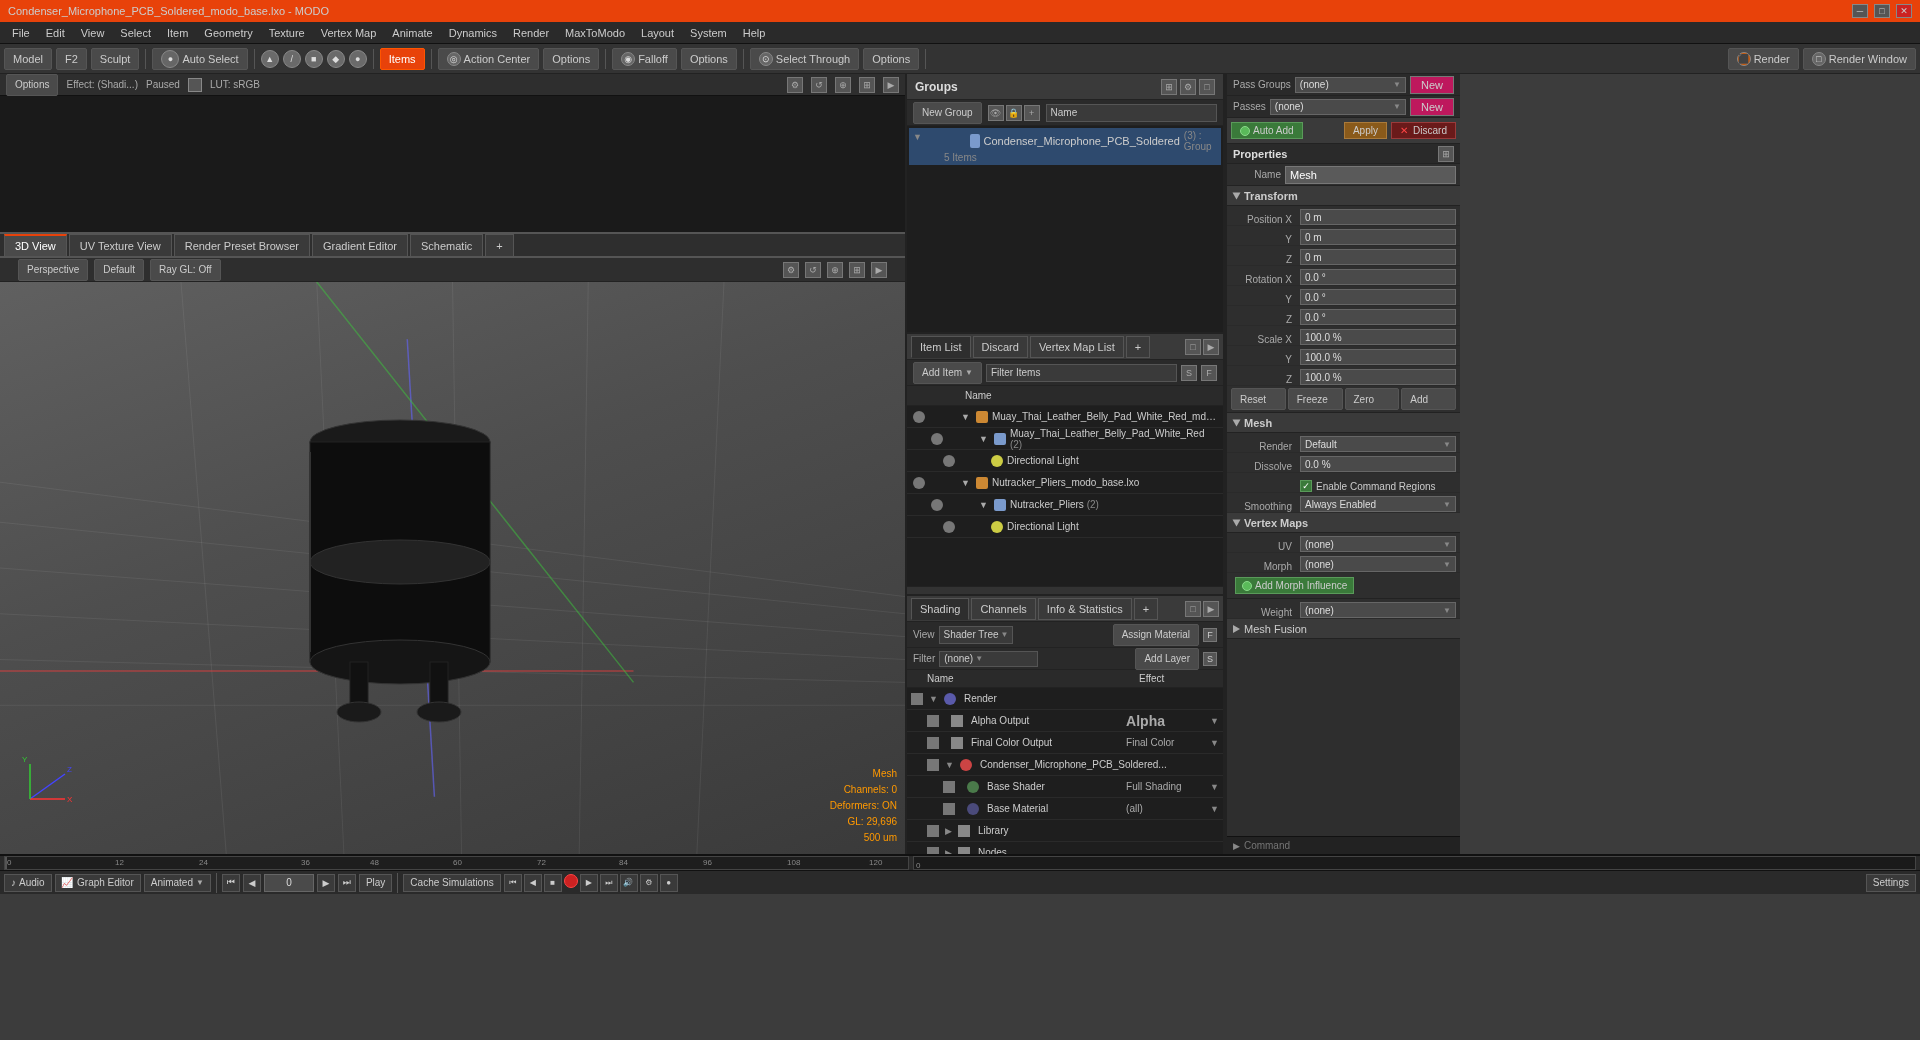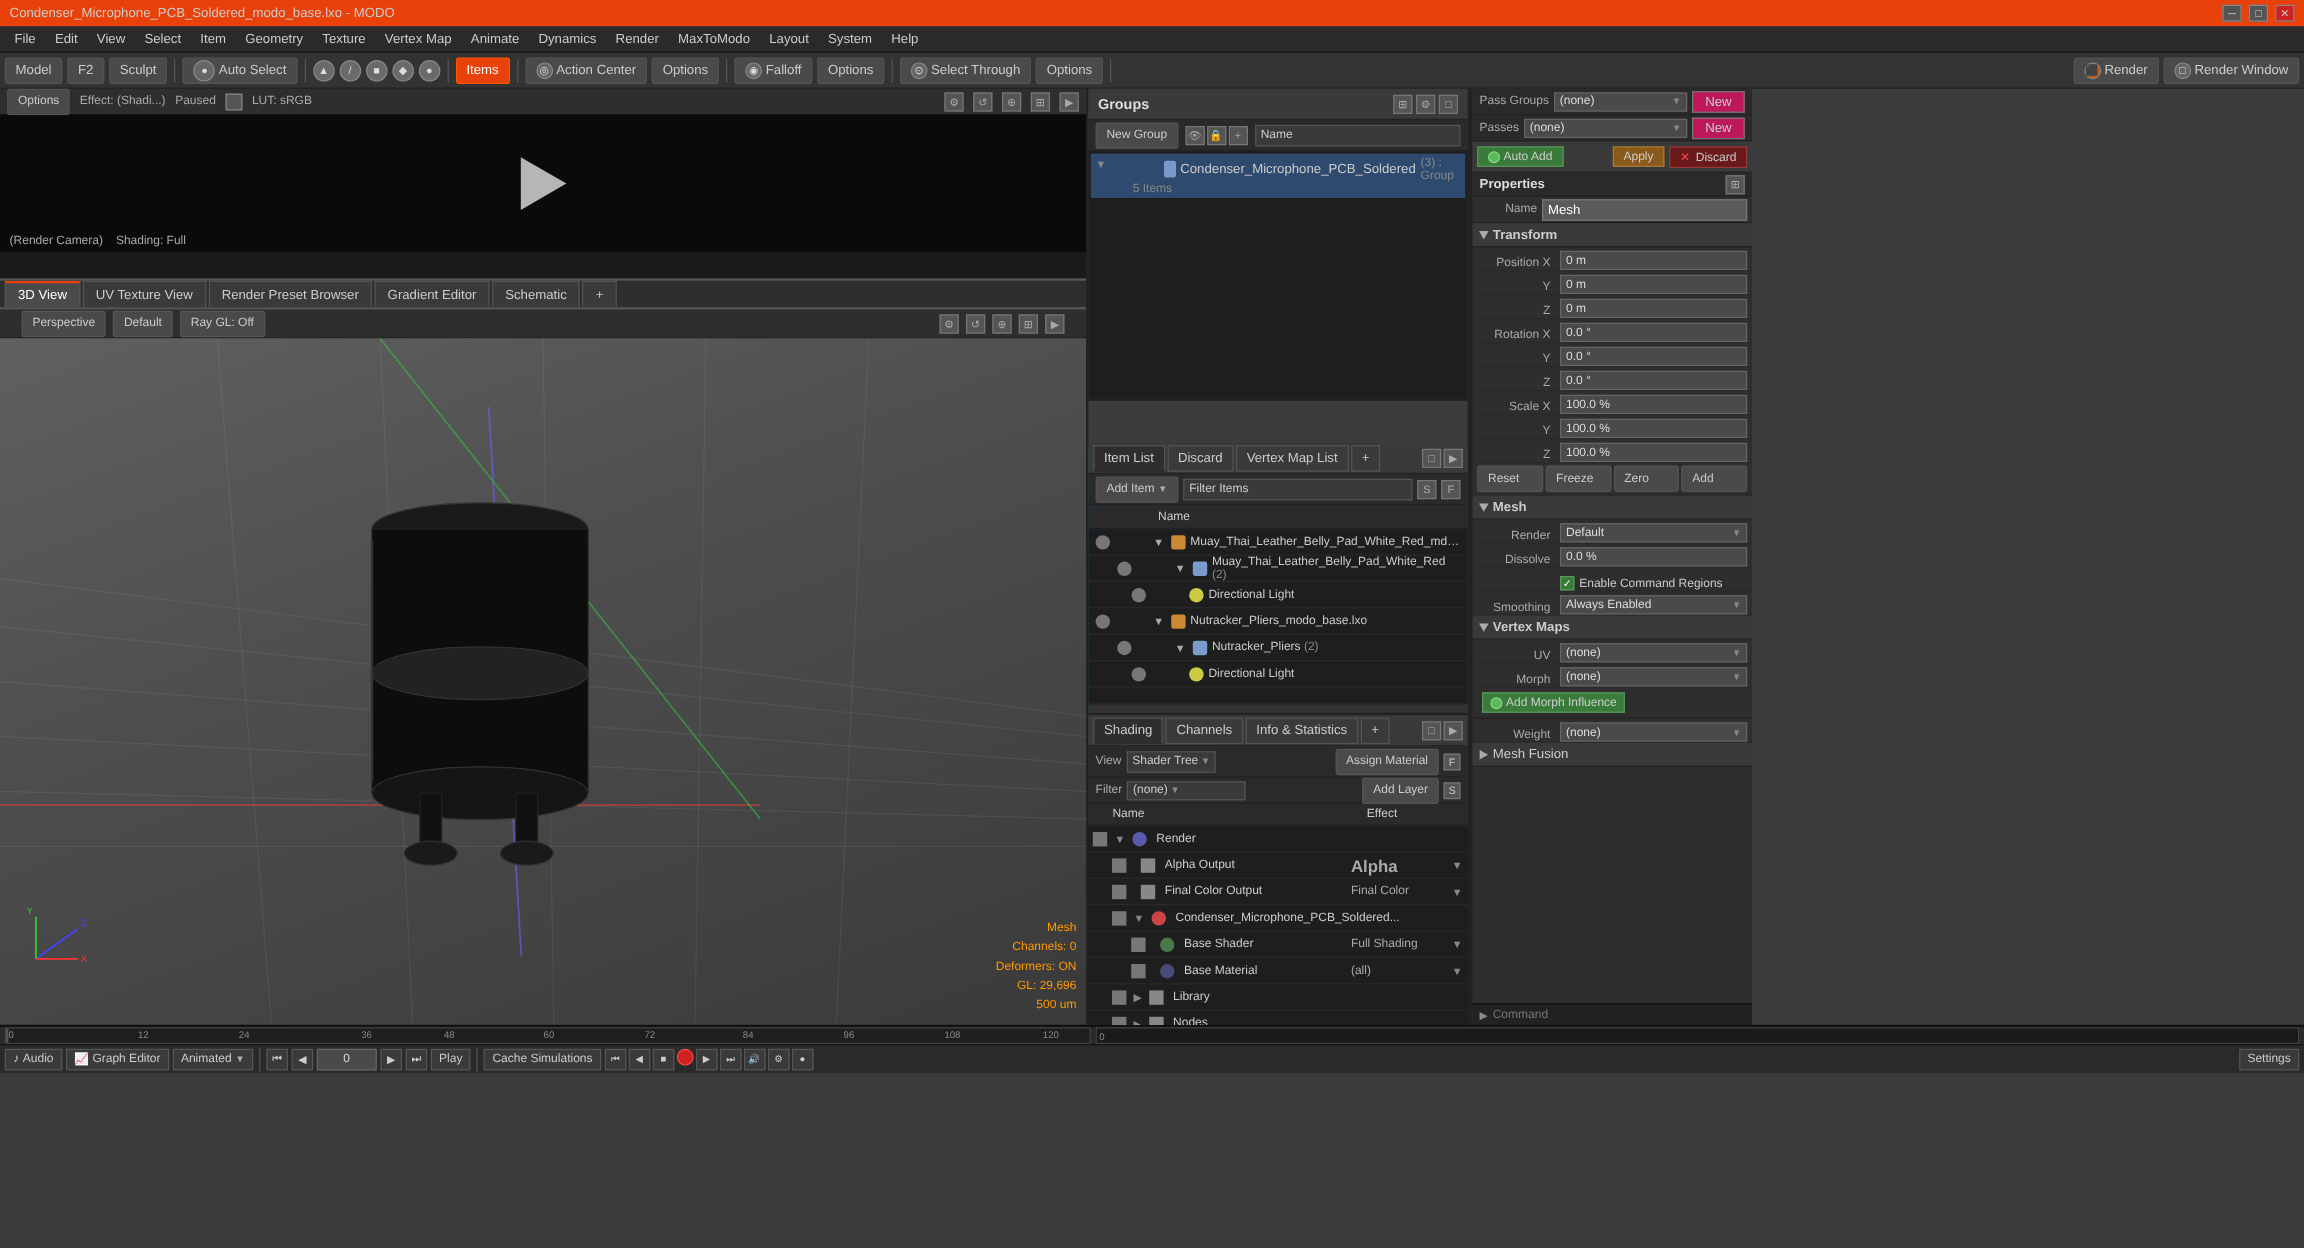--- a/index.html
+++ b/index.html
@@ -190,29 +190,20 @@
         <div style="width:14px;height:14px;background:#555;border:1px solid #888;"></div>
         <span style="color:#aaa;font-size:10px;">LUT: sRGB</span>
         <div style="flex:1;"></div>
         <div class="tiny-btn">⚙</div>
         <div class="tiny-btn">↺</div>
         <div class="tiny-btn">⊕</div>
         <div class="tiny-btn">⊞</div>
         <div class="tiny-btn">▶</div>
       </div>
 
-      <div id="preview-area" style="height:114px;background:#0a0a0a;display:flex;align-items:center;justify-content:center;position:relative;">
-        <div style="position:absolute;bottom:4px;left:8px;font-size:10px;color:#aaa;">
-          <span>(Render Camera)</span>
-          <span style="margin-left:8px;">Shading: Full</span>
-        </div>
-        <button class="play-btn">
-          <div class="play-triangle"></div>
-        </button>
-      </div>
     </div>
 
     <div id="tab-bar" style="height:24px;background:#2e2e2e;display:flex;align-items:flex-end;padding:0 4px;border-bottom:2px solid #555;">
       <div class="tab active">3D View</div>
       <div class="tab">UV Texture View</div>
       <div class="tab">Render Preset Browser</div>
       <div class="tab">Gradient Editor</div>
       <div class="tab">Schematic</div>
       <div class="tab">+</div>
     </div>
@@ -332,21 +323,21 @@
               <div style="width:14px;height:14px;background:#7a9acc;border-radius:2px;"></div>
               <span>Condenser_Microphone_PCB_Soldered</span>
               <span style="color:#888;font-size:10px;">(3) : Group</span>
             </div>
             <div style="padding-left:18px;color:#888;font-size:10px;">5 Items</div>
           </div>
         </div>
       </div>
     </div>
 
-    <div id="itemlist-panel" style="flex:1;background:#0c4a6e;display:flex;flex-direction:column;margin-top:35px;">
+    <div id="itemlist-panel" style="flex:1;background:#4d7c0f;display:flex;flex-direction:column;">
       <div style="height:26px;background:#3a3a3a;display:flex;align-items:center;padding:0 4px;gap:2px;border-bottom:1px solid #222;position:relative;">
         <div class="panel-tab active">Item List</div>
         <div class="panel-tab">Discard</div>
         <div class="panel-tab">Vertex Map List</div>
         <div class="panel-tab">+</div>
         <div style="flex:1;"></div>
         <div class="tiny-btn">□</div>
         <div class="tiny-btn">▶</div>
       </div>
       <div style="height:26px;background:#2a2a2a;display:flex;align-items:center;padding:0 6px;gap:4px;border-bottom:1px solid #222;">

